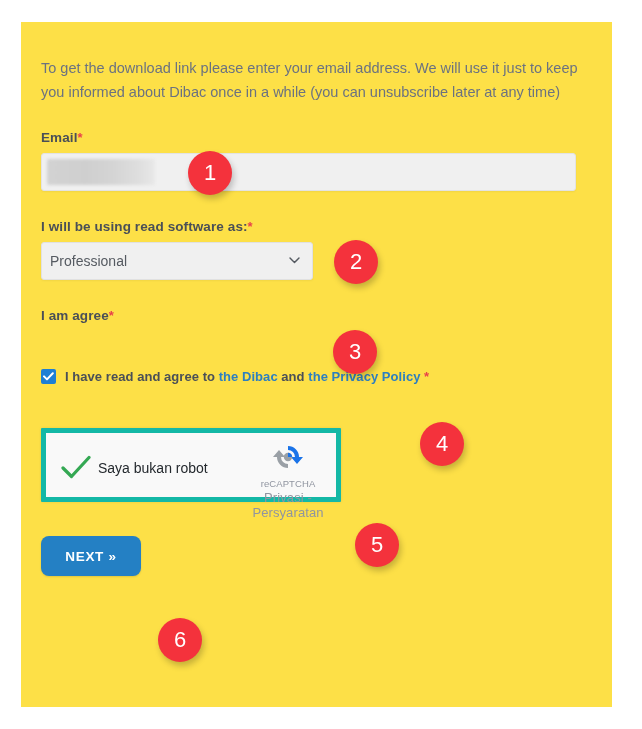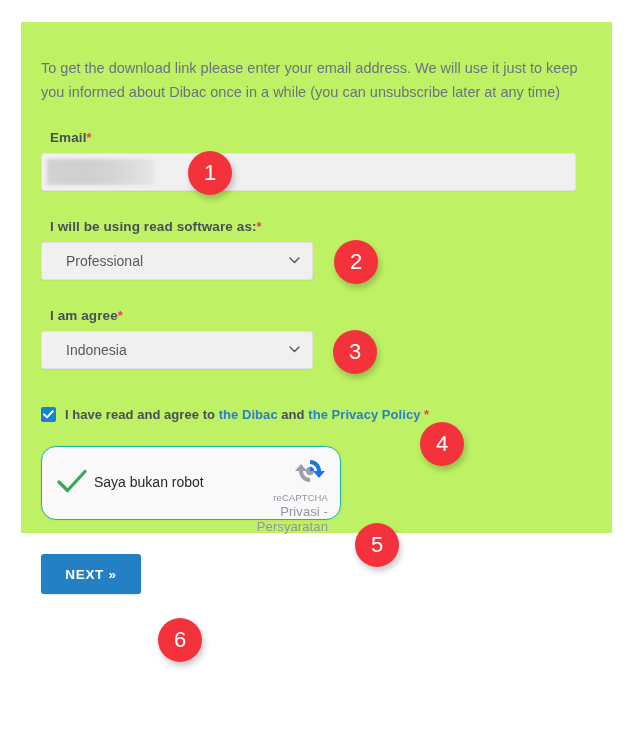--- a/index.html
+++ b/index.html
@@ -14,22 +14,22 @@
     font-family: "Liberation Sans", sans-serif;
     overflow: hidden;
   }
 
   
   #form-panel {
     position: absolute;
     left: 21px;
     top: 22px;
     width: 591px;
-    height: 511px;
-    background: #bef264;
+    height: 685px;
+    background: #fde047;
     box-sizing: border-box;
   }
 
   #form-inner {
     position: absolute;
     left: 20px;
     top: 34px;
     width: 555px;
   }
 
@@ -40,21 +40,21 @@
     color: #6b7280;
     width: 540px;
     margin: 0 0 26px 0;
   }
 
   
   .field-label {
     font-size: 13.5px;
     font-weight: bold;
     color: #4a4f57;
-    margin: 0 0 8px 9px;
+    margin: 0 0 8px 0;
     letter-spacing: 0.1px;
   }
   .req {
     color: #e8404a;
     font-weight: bold;
     font-size: 13px;
   }
 
   
   .text-input {
@@ -85,21 +85,21 @@
     width: 272px;
     height: 38px;
     background: #f0f0f0;
     border: 1px solid #e1e1e1;
     border-radius: 3px;
     box-sizing: border-box;
     box-shadow: 0 1px 2px rgba(0,0,0,0.05);
   }
   .select-value {
     position: absolute;
-    left: 24px;
+    left: 8px;
     top: 10px;
     font-size: 14px;
     color: #555a61;
   }
   .caret {
     position: absolute;
     right: 12px;
     top: 14px;
     width: 11px;
     height: 7px;
@@ -132,26 +132,26 @@
   }
   .check-text a,
   .link {
     color: #2d7fc0;
     text-decoration: none;
     font-weight: bold;
   }
 
   
   .captcha-box {
-    margin-top: 0;
+    margin-top: 20px;
     width: 300px;
     height: 74px;
     background: #f9f9f9;
-    border: 1px solid #14b8a6;
-    border-radius: 15px;
+    border: 5px solid #14b8a6;
+    border-radius: 1px;
     box-shadow: 0 0 3px rgba(0,0,0,0.09);
     position: relative;
     box-sizing: border-box;
   }
   .captcha-check {
     position: absolute;
     left: 15px;
     top: 22px;
   }
   .captcha-label {
@@ -159,21 +159,21 @@
     left: 52px;
     top: 27px;
     font-size: 14px;
     color: #24292e;
   }
   .captcha-logo {
     position: absolute;
     right: 12px;
     top: 8px;
     width: 72px;
-    text-align: right;
+    text-align: center;
   }
   .captcha-brand {
     font-size: 9.5px;
     color: #9095a0;
     margin-top: 1px;
     letter-spacing: 0.1px;
   }
   .captcha-legal {
     font-size: 13px;
     color: #9095a0;
@@ -181,21 +181,21 @@
     letter-spacing: 0.1px;
   }
 
   
   .next-btn {
     margin-top: 34px;
     width: 100px;
     height: 40px;
     background: #2480c4;
     border: none;
-    border-radius: 3px;
+    border-radius: 8px;
     color: #ffffff;
     font-size: 13.5px;
     font-weight: bold;
     font-family: "Liberation Sans", sans-serif;
     letter-spacing: 0.7px;
     cursor: pointer;
     box-shadow: 0 1px 2px rgba(0,0,0,0.12);
   }
 
   
@@ -248,26 +248,20 @@
       <svg class="caret" viewBox="0 0 11 7">
         <path d="M1 1 L5.5 5.6 L10 1" fill="none" stroke="#555a61" stroke-width="1.4" stroke-linecap="round" stroke-linejoin="round"></path>
       </svg>
     </div>
 
     <div class="gap-lg"></div>
 
     
     <div class="field-label">
       <span>I am agree</span><span class="req">*</span>
-    </div>
-    <div class="select-box">
-      <span class="select-value">Indonesia</span>
-      <svg class="caret" viewBox="0 0 11 7">
-        <path d="M1 1 L5.5 5.6 L10 1" fill="none" stroke="#555a61" stroke-width="1.4" stroke-linecap="round" stroke-linejoin="round"></path>
-      </svg>
     </div>
 
     <div class="gap-md"></div>
 
     
     <div class="check-row">
       <div class="checkbox">
         <svg width="11" height="9" viewBox="0 0 11 9">
           <path d="M1 4.4 L4 7.4 L9.8 1.2" fill="none" stroke="#ffffff" stroke-width="2" stroke-linecap="round" stroke-linejoin="round"></path>
         </svg>

